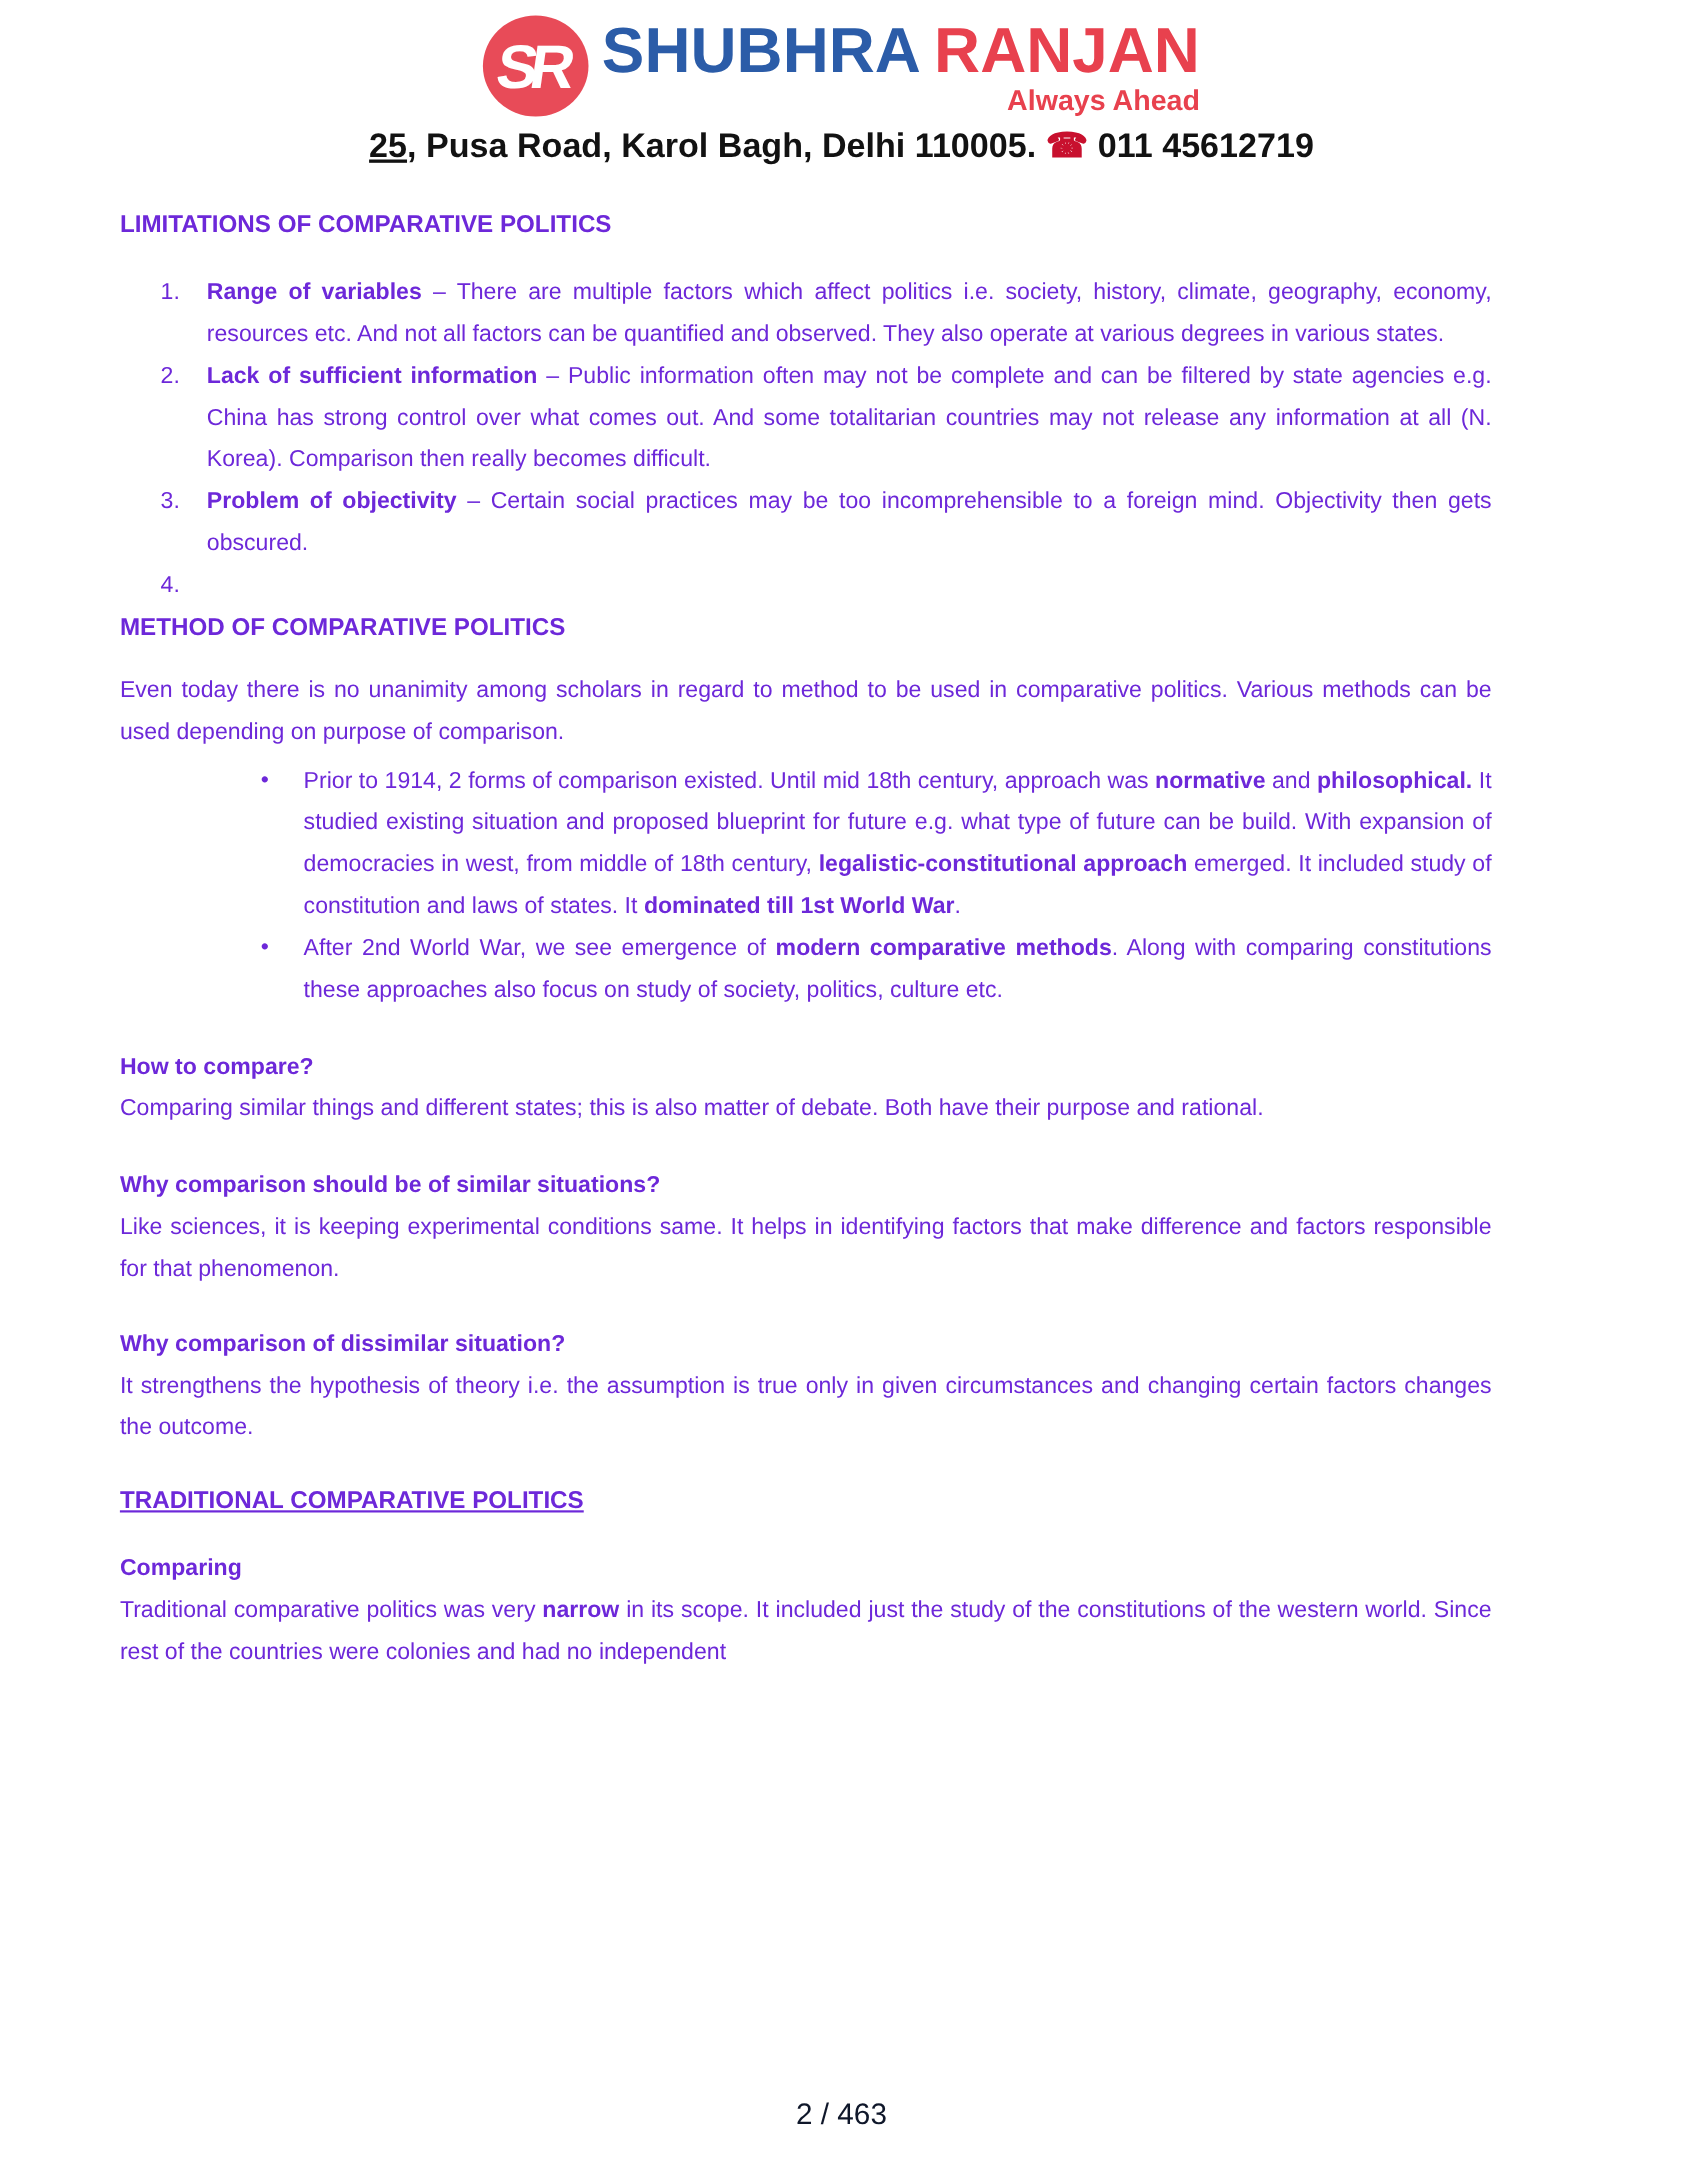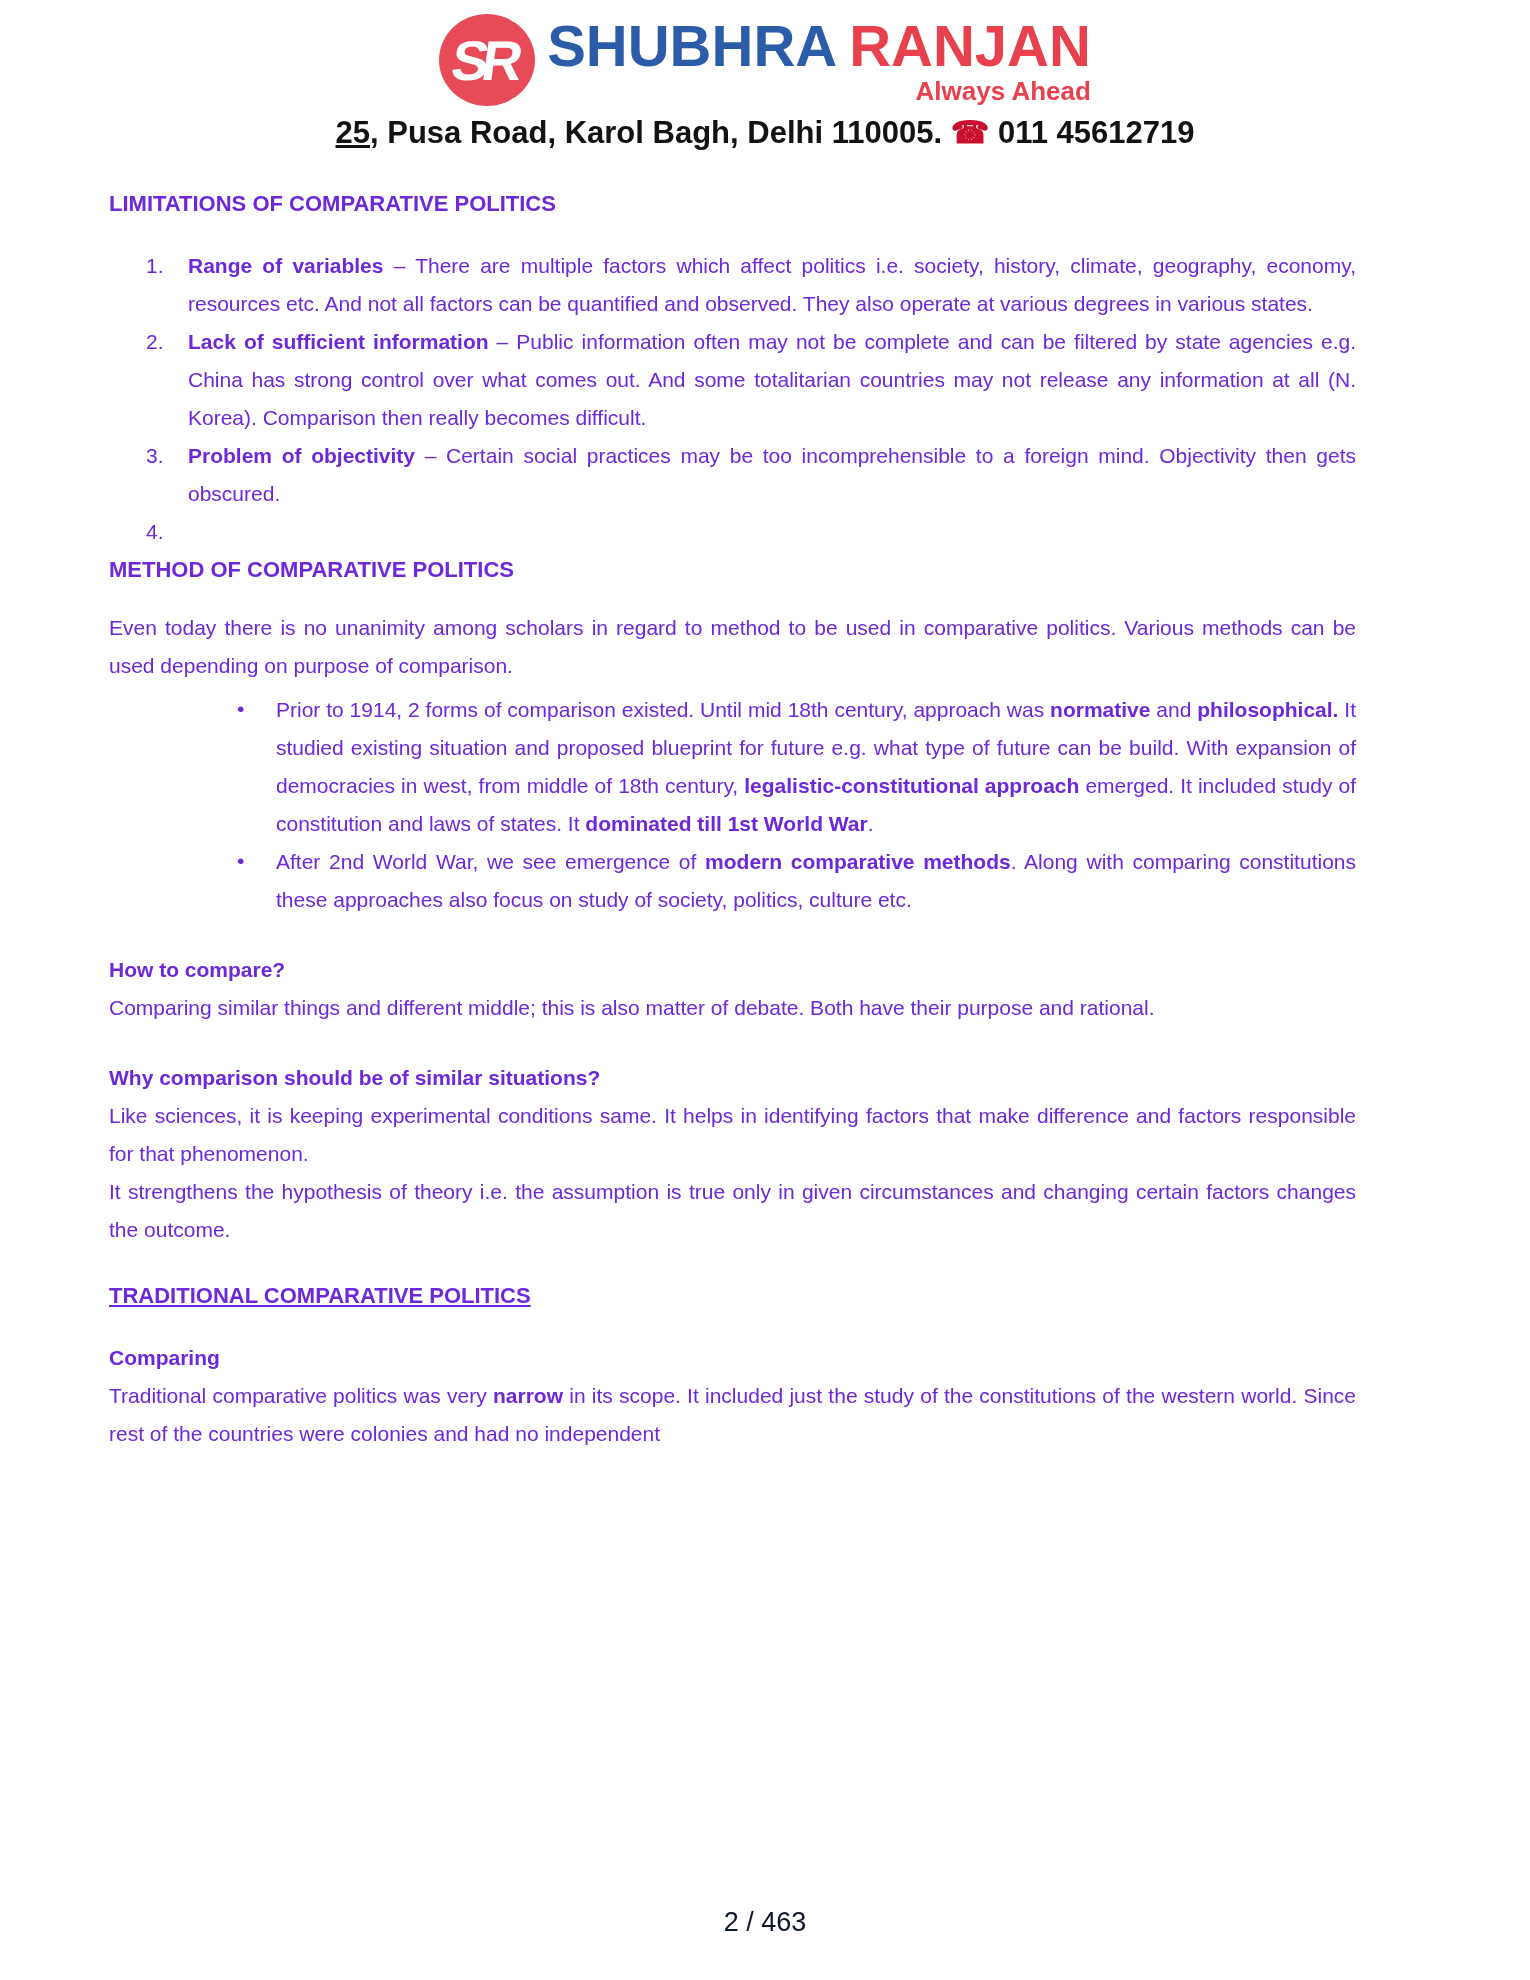--- a/index.html
+++ b/index.html
@@ -107,25 +107,26 @@
         <span class="dot">•</span>
         <span><span>Prior to 1914, 2 forms of comparison existed. Until mid 18th century, approach was </span><span class="b">normative</span><span> and </span><span class="b">philosophical.</span><span> It studied existing situation and proposed blueprint for future e.g. what type of future can be build. With expansion of democracies in west, from middle of 18th century, </span><span class="b">legalistic-constitutional approach</span><span> emerged. It included study of constitution and laws of states. It </span><span class="b">dominated till 1st World War</span><span>.</span></span>
       </div>
       <div class="bitem">
         <span class="dot">•</span>
         <span><span>After 2nd World War, we see emergence of </span><span class="b">modern comparative methods</span><span>. Along with comparing constitutions these approaches also focus on study of society, politics, culture etc.</span></span>
       </div>
     </div>
 
     <h3 class="sub-title">How to compare?</h3>
-    <p class="para">Comparing similar things and different middle; this is also matter of debate. Both have their purpose and rational.</p>
+    <p class="para">Comparing similar things and different states; this is also matter of debate. Both have their purpose and rational.</p>
 
     <h3 class="sub-title">Why comparison should be of similar situations?</h3>
     <p class="para">Like sciences, it is keeping experimental conditions same. It helps in identifying factors that make difference and factors responsible for that phenomenon.</p>
 
+    <h3 class="sub-title" style="margin-top:30px;">Why comparison of dissimilar situation?</h3>
     <p class="para">It strengthens the hypothesis of theory i.e. the assumption is true only in given circumstances and changing certain factors changes the outcome.</p>
 
     <h2 class="sec-title underlined" style="margin-top:28px;">TRADITIONAL COMPARATIVE POLITICS</h2>
 
     <h3 class="sub-title" style="margin-top:24px;">Comparing</h3>
     <p class="para"><span>Traditional comparative politics was very </span><span class="b">narrow</span><span> in its scope. It included just the study of the constitutions of the western world. Since rest of the countries were colonies and had no independent</span></p>
 
   </main>
 
   <footer class="footer">

